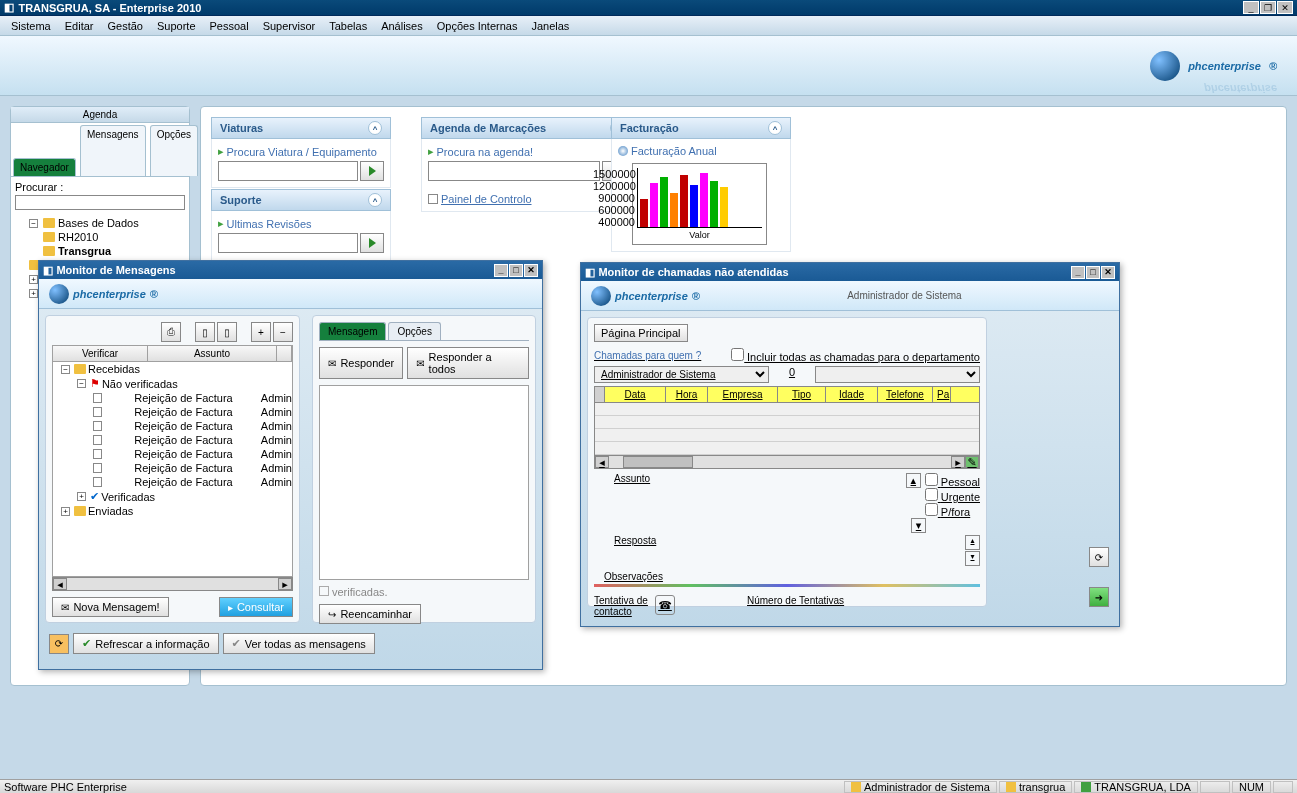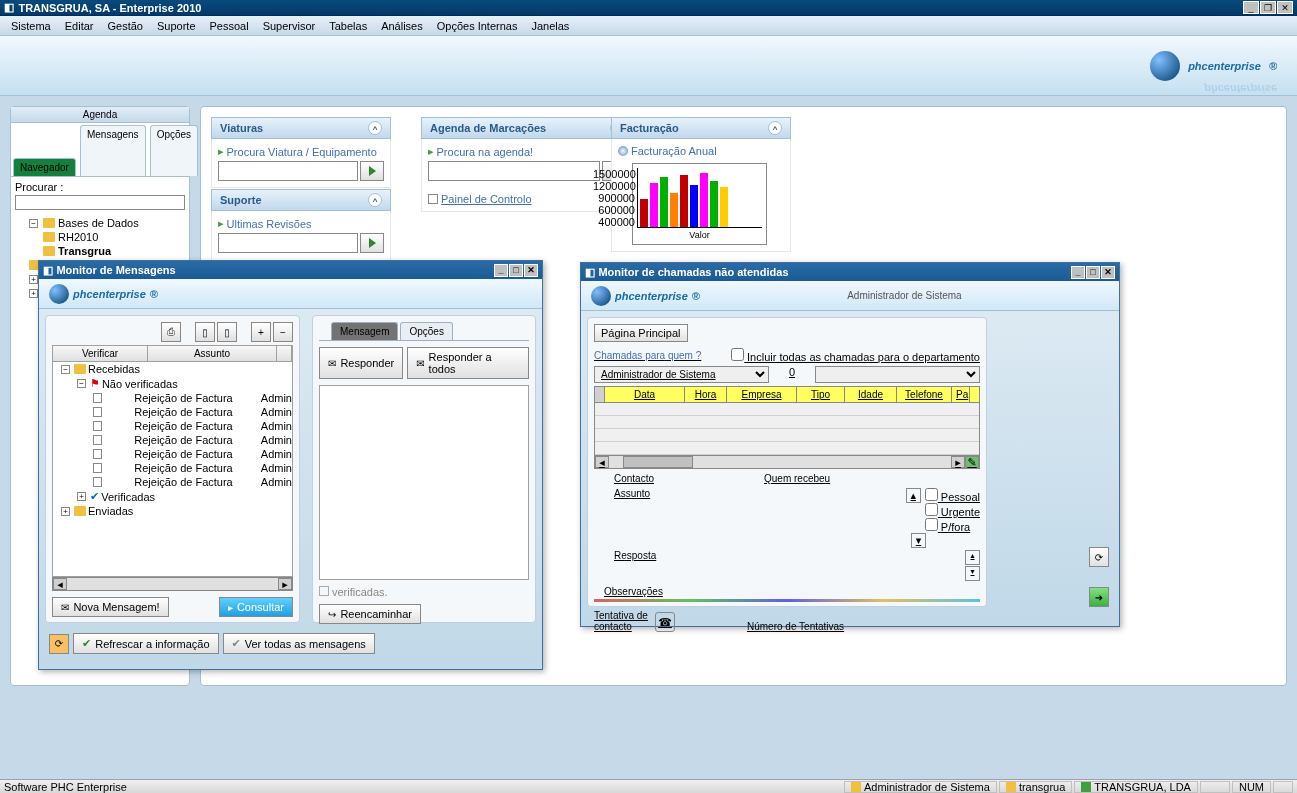--- a/index.html
+++ b/index.html
@@ -58,21 +58,21 @@
 .modal-title { background:linear-gradient(#2a6aa5,#1a5a95); color:#fff; padding:2px 4px; display:flex; align-items:center; justify-content:space-between; font-weight:bold; font-size:11px; height:18px; }
 .modal-title .win-btn { width:14px; height:13px; }
 .modal-banner { background:linear-gradient(#f0f8ff,#d0e8f8); height:30px; display:flex; align-items:center; padding:0 10px; border-bottom:1px solid #a0c0d8; }
 .modal-banner .sm-logo { color:#1a6aa5; font-size:16px; font-style:italic; font-weight:bold; display:flex; align-items:center; gap:4px; }
 .modal-banner .sm-logo .orb { width:20px; height:20px; border-radius:50%; background:radial-gradient(circle at 30% 30%, #80c0ff, #003a6a); }
 .modal-banner .subtitle { flex:1; text-align:center; color:#555; font-size:10px; }
 
 .inner-panel { background:#f5f8fa; border:1px solid #c0d0e0; border-radius:4px; margin:6px; padding:6px; }
 .tab-strip { display:flex; border-bottom:1px solid #a0b0c0; }
 .tab-strip .tab { padding:3px 8px; border:1px solid #a0b0c0; border-bottom:none; background:#e8eef4; border-top-left-radius:3px; border-top-right-radius:3px; margin-right:2px; cursor:pointer; font-size:10px; }
-.tab-strip .tab.active { background:#737373;margin-left:12px; }
+.tab-strip .tab.active { background:#15803d; }
 
 .btn { background:linear-gradient(#fff,#e0e0e0); border:1px solid #888; padding:3px 8px; cursor:pointer; display:inline-flex; align-items:center; gap:4px; font-size:10px; }
 .btn.highlight { background:linear-gradient(#60d0ff,#20a0e0); color:#fff; }
 .btn-icon { width:20px; height:20px; padding:0; justify-content:center; }
 
 .tree2 { font-size:10px; }
 .tree2 .row { padding:1px 0; display:flex; align-items:center; gap:2px; }
 .tree2 .ck { width:10px; height:10px; border:1px solid #888; }
 .tree2 .lvl1 { padding-left:8px; }
 .tree2 .lvl2 { padding-left:24px; }
@@ -447,45 +447,41 @@
         <label><input type="checkbox" style=""> <span>Incluir todas as chamadas para o departamento</span></label>
       </div>
       <div style="display:flex; gap:3px; margin-top:3px">
         <select style="width:175px"><option>Administrador de Sistema</option></select>
         <span style="width:40px;text-align:center">0</span>
         <select style="flex:1"><option></option></select>
       </div>
       <div style="margin-top:3px">
         <div class="grid-head">
           <div style="width:10px;background:#d0d0d0"></div>
-          <div style="width:80px">Data</div>
+          <div style="width:61px">Data</div>
           <div style="width:42px">Hora</div>
           <div style="width:70px">Empresa</div>
           <div style="width:48px">Tipo</div>
           <div style="width:52px">Idade</div>
           <div style="width:55px">Telefone</div>
           <div style="width:18px">Pa</div>
         </div>
         <div class="grid-body">
           <div class="grow"></div>
             <div class="grow"></div>
             <div class="grow"></div>
             <div class="grow"></div>
         </div>
         <div class="scroll-h">
             <div class="arr">◂</div>
             <div class="thumb"></div>
             <div style="flex:1"></div>
             <div class="arr">▸</div>
             <div class="arr" style="background:#6ec06e">✎</div>
           </div>
-      </div>
-      <div style="display:flex; margin-top:4px; gap:30px; padding-left:20px">
-        <label>Contacto</label>
-        <label style="margin-left:80px">Quem recebeu</label>
       </div>
       <div style="display:flex; margin-top:4px; align-items:flex-start; gap:4px">
         <label style="width:60px; padding-left:20px">Assunto</label>
         <div style="flex:1"></div>
         <div style="width:15px;height:15px;border:1px solid #888;text-align:center">▴</div>
         <div style="font-size:10px">
           <div><input type="checkbox" style=""> <span>Pessoal</span></div>
           <div><input type="checkbox" style=""> <span>Urgente</span></div>
           <div><input type="checkbox" style=""> <span>P/fora</span></div>
         </div>
@@ -499,21 +495,21 @@
       <div style="display:flex; margin-top:2px; align-items:flex-start">
         <label style="width:75px; padding-left:20px">Resposta</label>
         <div style="flex:1"></div>
         <div style="display:flex;flex-direction:column;gap:1px">
           <div style="width:15px;height:15px;border:1px solid #888;text-align:center;font-size:8px">▴</div>
           <div style="width:15px;height:15px;border:1px solid #888;text-align:center;font-size:8px">▾</div>
         </div>
       </div>
       <div style="padding-left:10px;margin-top:4px"><label>Observações</label></div>
       <div style="height:3px; margin:2px 0; background:linear-gradient(90deg,#e06060,#60c060,#6060e0,#e0c060,#60c0e0)"></div>
-      <div style="display:flex; gap:6px; align-items:flex-end;margin-top:8px;">
+      <div style="display:flex; gap:6px; align-items:flex-start;margin-top:8px;">
         <label style="width:55px">Tentativa de contacto</label>
         <div style="width:20px;height:20px;border:1px solid #888;border-radius:3px;display:flex;align-items:center;justify-content:center">☎</div>
         <div style="width:60px"></div>
         <label>Número de Tentativas</label>
       </div>
     </div>
 
     <div style="position:absolute; right:10px; bottom:50px" class="btn btn-icon">⟳</div>
     <div style="position:absolute; right:10px; bottom:10px; background:linear-gradient(#80e080,#40b040)" class="btn btn-icon">➜</div>
   </div>

